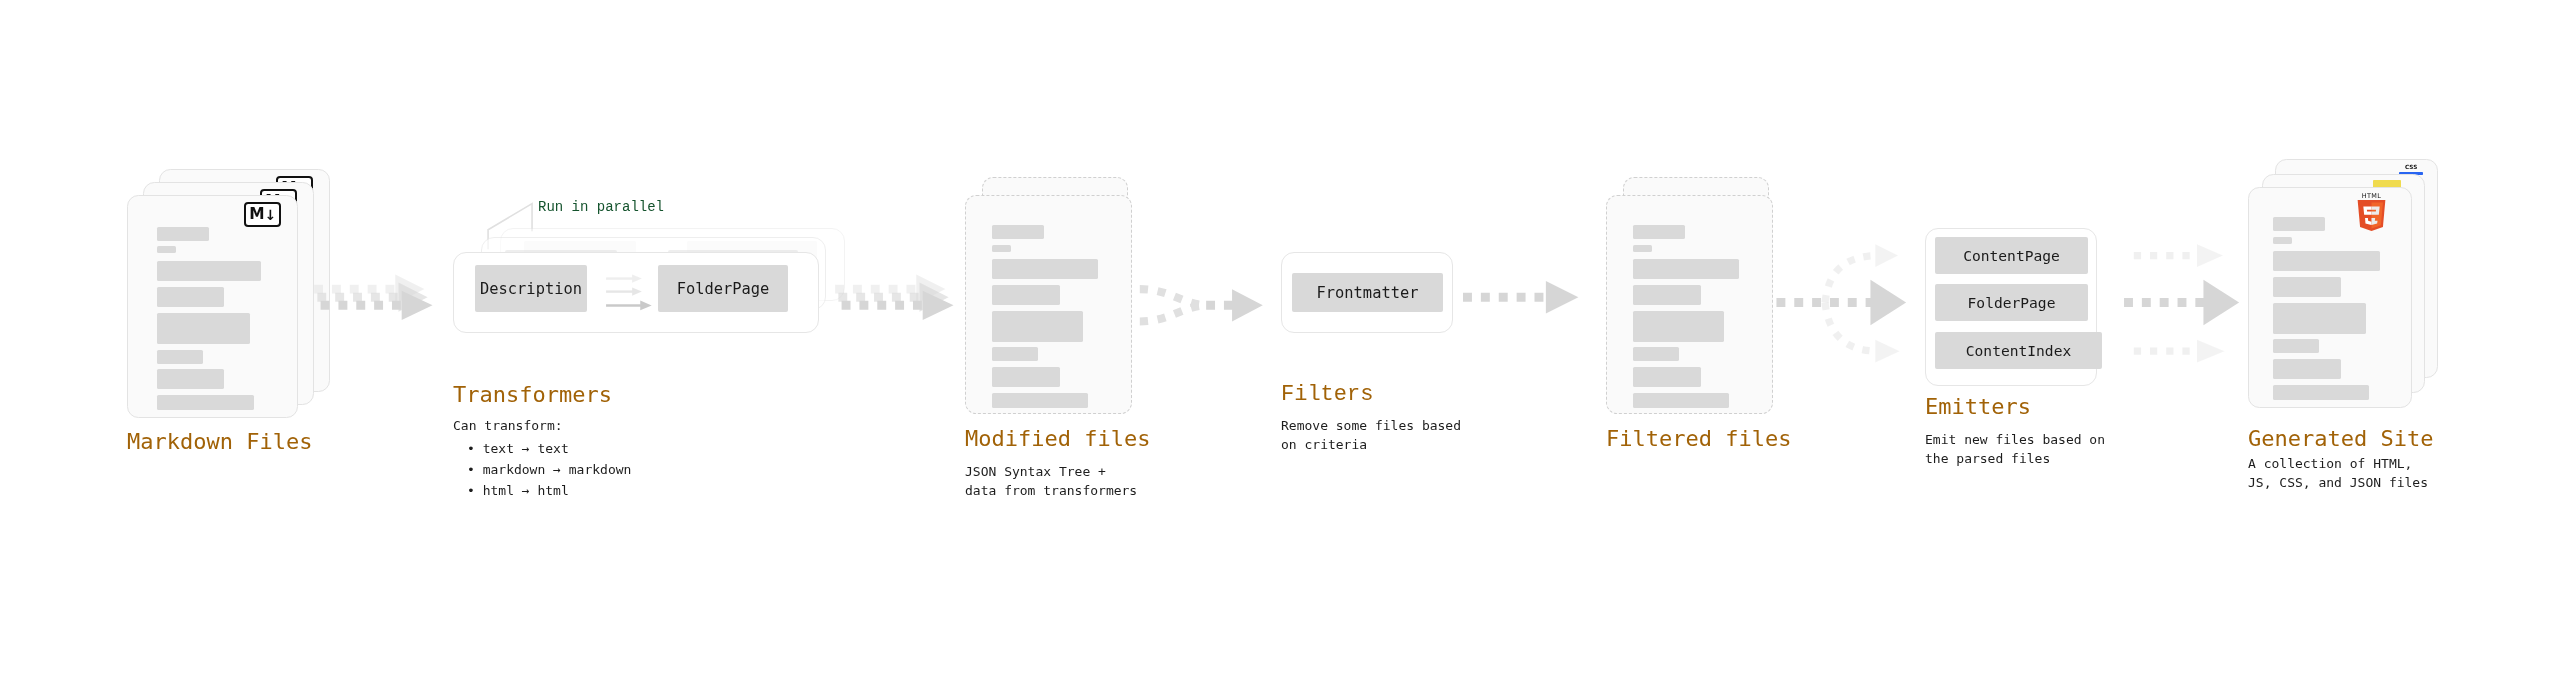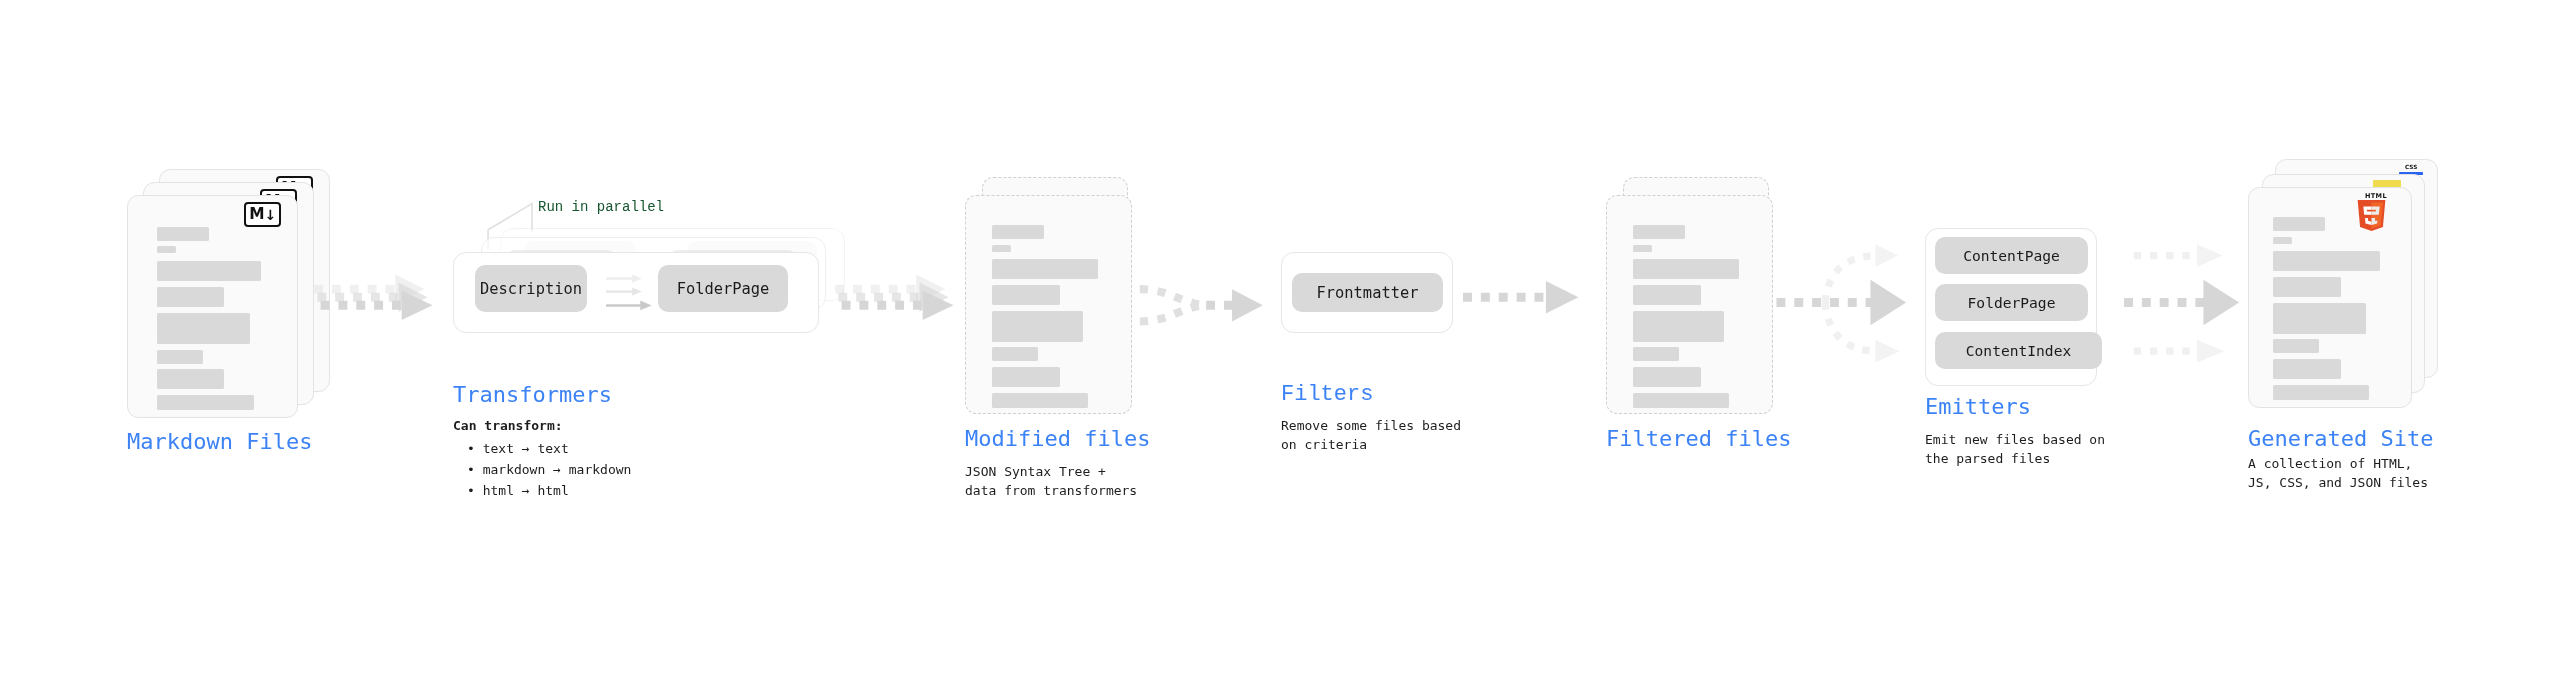--- a/index.html
+++ b/index.html
@@ -40,23 +40,23 @@
     font-family:"DejaVu Sans","Liberation Sans",sans-serif;
     font-weight:bold;font-size:14.6px;line-height:1;color:#111;
     letter-spacing:-0.8px;
   }
   .md-badge .mdm{font-size:15.4px;}
   .md-badge .mdarrow{font-size:14px;margin-left:0.8px;}
 
   
   .h5-badge{position:absolute;width:31px;height:36px;}
   .h5-badge .h5-label{
-    position:absolute;top:-0.8px;left:0;width:31px;text-align:right;
+    position:absolute;top:-0.8px;left:0;width:31px;text-align:center;
     font-family:"DejaVu Sans","Liberation Sans",sans-serif;
-    font-size:6.5px;font-weight:bold;color:#111;letter-spacing:0.4px;
+    font-size:6.5px;font-weight:normal;color:#111;letter-spacing:0.4px;
   }
   .css-badge{position:absolute;width:24.4px;height:9px;}
   .css-badge .cssbar{position:absolute;left:0;bottom:0;width:24.4px;height:3.3px;background:#2965f1;border-radius:0.8px;}
   .css-badge .csslabel{
     position:absolute;left:0;top:-1.6px;width:24.4px;text-align:center;
     font-family:"DejaVu Sans","Liberation Sans",sans-serif;
     font-size:5.7px;font-weight:bold;color:#111;
   }
   .js-badge{position:absolute;width:28px;height:13px;background:#f0db4f;border-radius:0.8px;}
 
@@ -64,35 +64,35 @@
   .groupbox{
     position:absolute;
     border:1.6px solid #e6e6e6;
     border-radius:13px;
     background:#ffffff;
     box-sizing:border-box;
   }
   .pill{
     position:absolute;
     background:#d9d9d9;
-    border-radius:10px;
+    border-radius:2px;
     display:flex;align-items:center;justify-content:center;
     color:#1b1b1b;
     font-family:"DejaVu Sans Mono","Liberation Mono",monospace;
     font-size:15.4px;
     box-sizing:border-box;
     white-space:nowrap;
   }
 
   
   .title{
     position:absolute;
     font-family:"DejaVu Sans Mono","Liberation Mono",monospace;
     font-size:22px;
-    color:#3b82f6;
+    color:#a16207;
     white-space:nowrap;
     letter-spacing:0px;
   }
   .sub{
     position:absolute;
     font-family:"DejaVu Sans Mono","Liberation Mono",monospace;
     font-size:13px;
     line-height:18.7px;
     color:#1d1d1d;
     white-space:pre;
@@ -198,21 +198,21 @@
     </svg>
 
     <div class="pill" style="left:475px;top:265px;width:112px;height:47px;">
       <span>Description</span>
     </div>
     <div class="pill" style="left:658px;top:265px;width:130px;height:47px;">
       <span>FolderPage</span>
     </div>
 
     <div class="title" style="left:453px;top:382px;">Transformers</div>
-    <div class="sub" style="left:453px;top:417px;font-weight:bold;">Can transform:</div>
+    <div class="sub" style="left:453px;top:417px;">Can transform:</div>
     <div class="bullets" style="left:467px;top:439px;">• text → text</div>
     <div class="bullets" style="left:467px;top:460px;">• markdown → markdown</div>
     <div class="bullets" style="left:467px;top:481px;">• html → html</div>
   </div>
 
   <svg style="left:835px;top:268px;" width="130" height="73" viewBox="0 0 160 90">
     <g opacity="0.35">
       <line x1="0" y1="26" x2="104" y2="26" stroke="#d6d6d6" stroke-width="11" stroke-dasharray="11 11"></line>
       <polygon points="100,8 136,26 100,44" fill="#d6d6d6"></polygon>
     </g>

